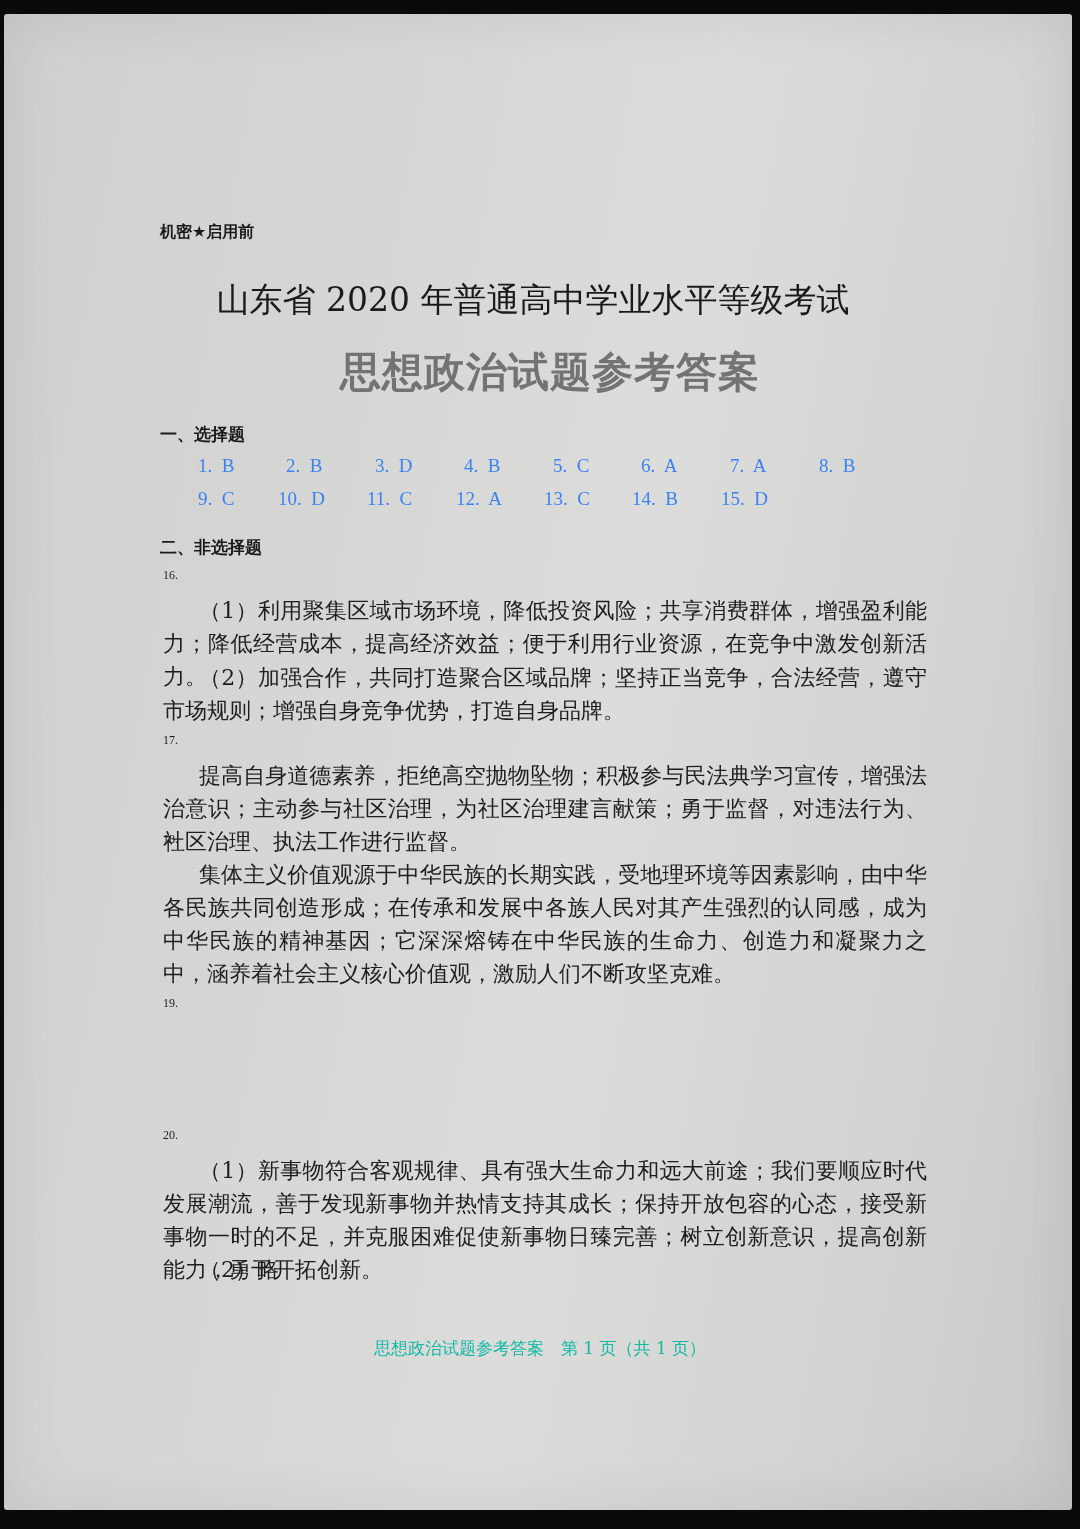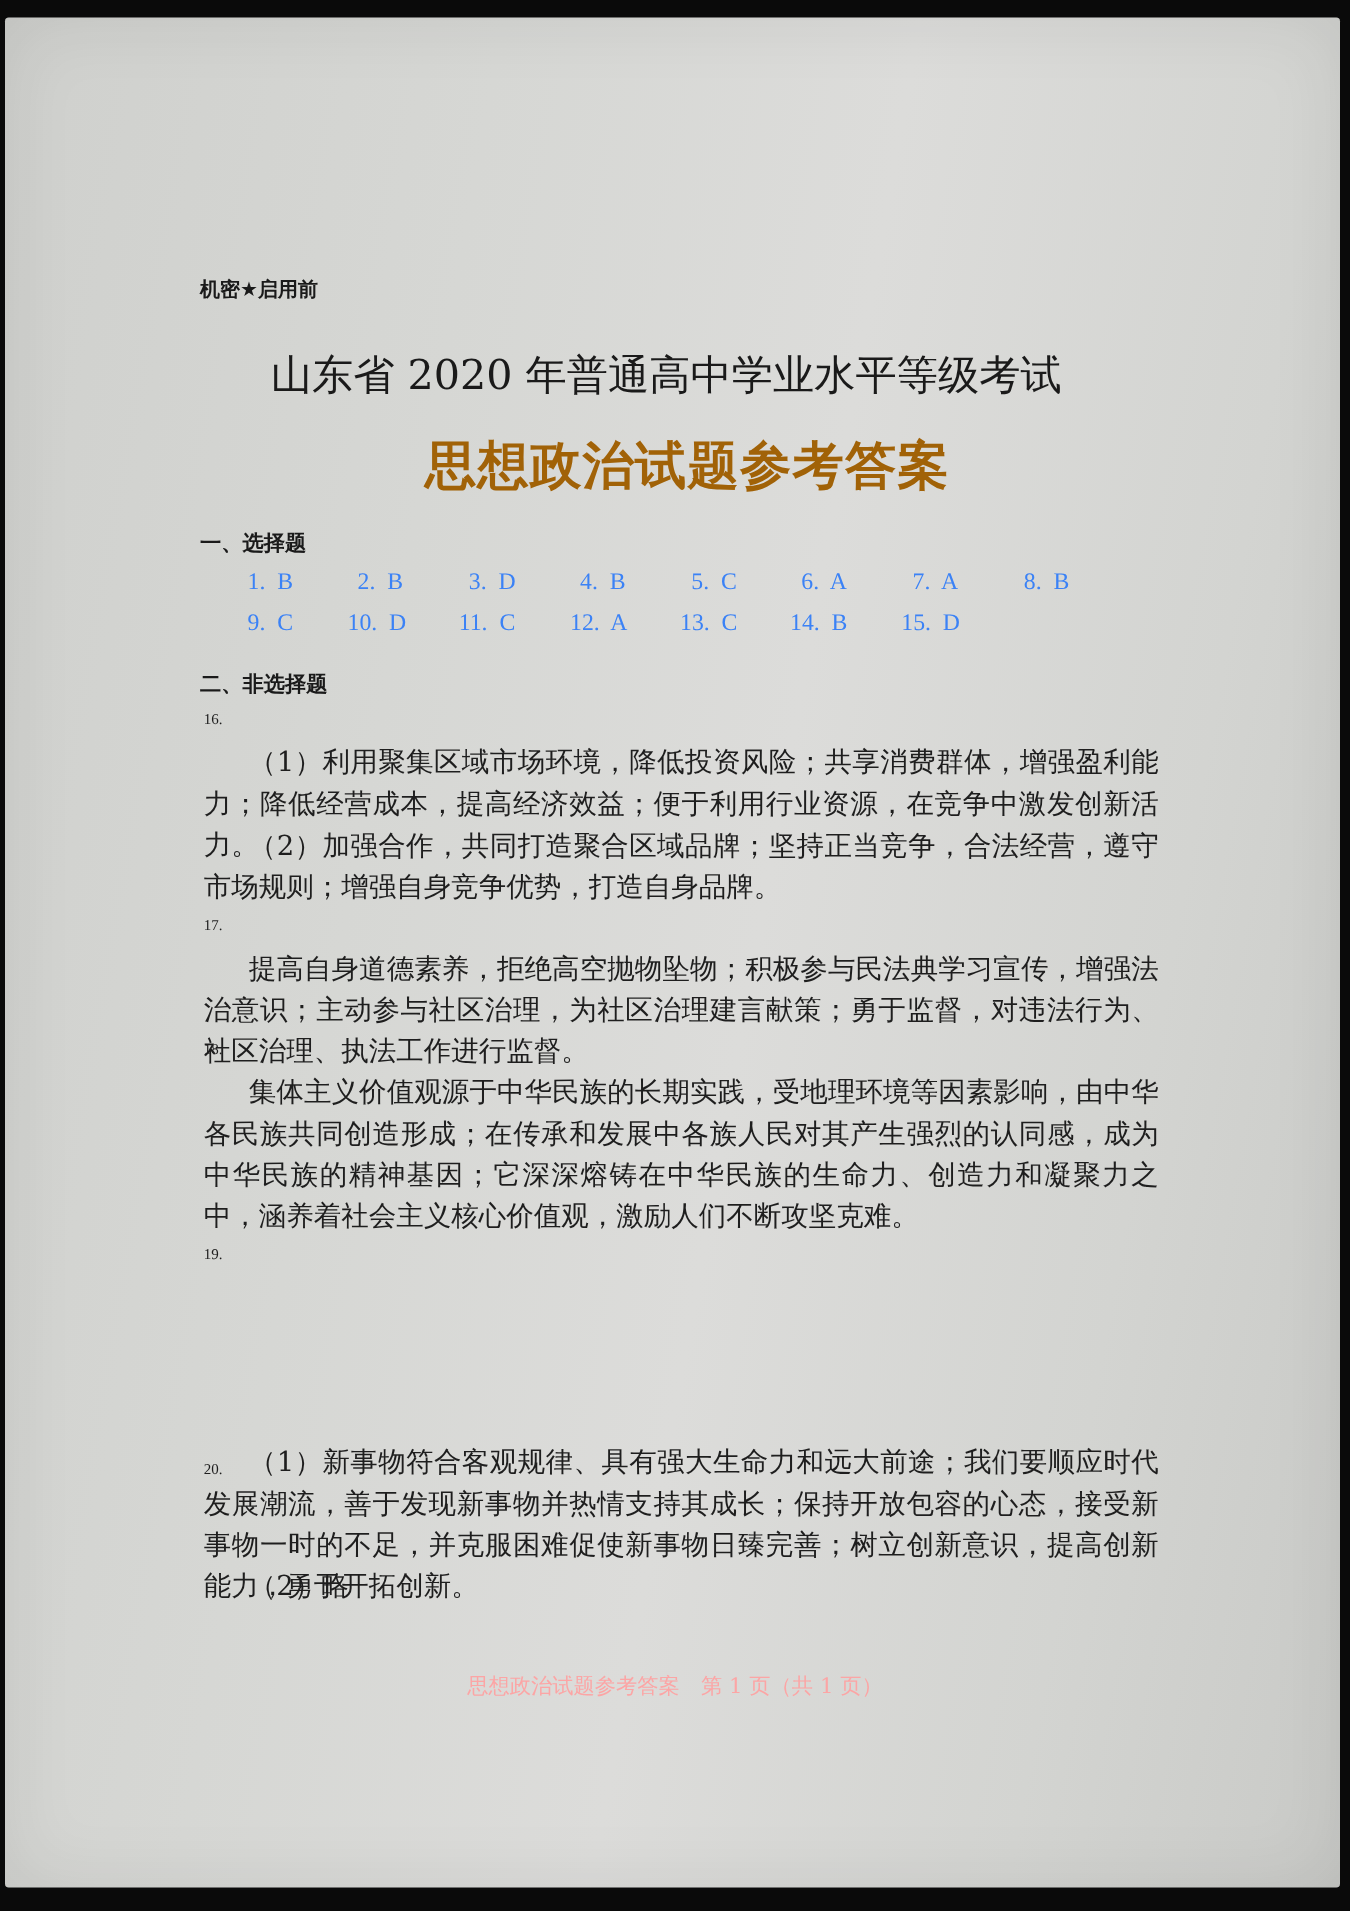--- a/index.html
+++ b/index.html
@@ -47,21 +47,21 @@
       padding-left: 10px;
       box-sizing: border-box;
     }
     .doc-title {
       left: 0; width: 1080px; top: 345px;
       text-align: center;
       font-family: "DejaVu Serif", serif;
       font-weight: bold;
       font-size: 41px;
       letter-spacing: 1px;
-      color: #a16207;
+      color: #737373;
       padding-left: 20px;
       box-sizing: border-box;
     }
     .section-head {
       font-family: "DejaVu Sans", sans-serif;
       font-weight: bold;
       font-size: 17px;
       color: #1a1a1a;
     }
     .sec1 { left: 160px; top: 423px; }
@@ -86,21 +86,21 @@
       width: 764px;
       text-align: justify;
       text-indent: 36px;
       word-break: break-all;
     }
     .footer {
       left: 0; width: 1080px; top: 1337px;
       text-align: center;
       font-family: "DejaVu Serif", serif;
       font-size: 17px;
-      color: #fca5a5;
+      color: #14b8a6;
       white-space: pre;
     }
   </style>
 </head>
 <body>
 
 <div class="paper"></div>
 
 <div class="content">
 
@@ -134,18 +134,18 @@
   <div class="abs para" style="top:661px;">（2）加强合作，共同打造聚合区域品牌；坚持正当竞争，合法经营，遵守市场规则；增强自身竞争优势，打造自身品牌。</div>
 
   <div class="abs qnum" style="left:163px; top:733px;">17.</div>
   <div class="abs para" style="top:759px;">提高自身道德素养，拒绝高空抛物坠物；积极参与民法典学习宣传，增强法治意识；主动参与社区治理，为社区治理建言献策；勇于监督，对违法行为、社区治理、执法工作进行监督。</div>
 
   <div class="abs qnum" style="left:163px; top:832px;">18.</div>
   <div class="abs para" style="top:858px;">集体主义价值观源于中华民族的长期实践，受地理环境等因素影响，由中华各民族共同创造形成；在传承和发展中各族人民对其产生强烈的认同感，成为中华民族的精神基因；它深深熔铸在中华民族的生命力、创造力和凝聚力之中，涵养着社会主义核心价值观，激励人们不断攻坚克难。</div>
 
   <div class="abs qnum" style="left:163px; top:996px;">19.</div>
 
-  <div class="abs qnum" style="left:163px; top:1128px;margin-top:40px;">20.</div>
+  <div class="abs qnum" style="left:163px; top:1128px;">20.</div>
   <div class="abs para" style="top:1154px;">（1）新事物符合客观规律、具有强大生命力和远大前途；我们要顺应时代发展潮流，善于发现新事物并热情支持其成长；保持开放包容的心态，接受新事物一时的不足，并克服困难促使新事物日臻完善；树立创新意识，提高创新能力，勇于开拓创新。</div>
   <div class="abs para" style="top:1253px;">（2）略</div>
 
   <div class="abs footer">思想政治试题参考答案　第 1 页（共 1 页）</div>
 </div>
 
 </body></html>

